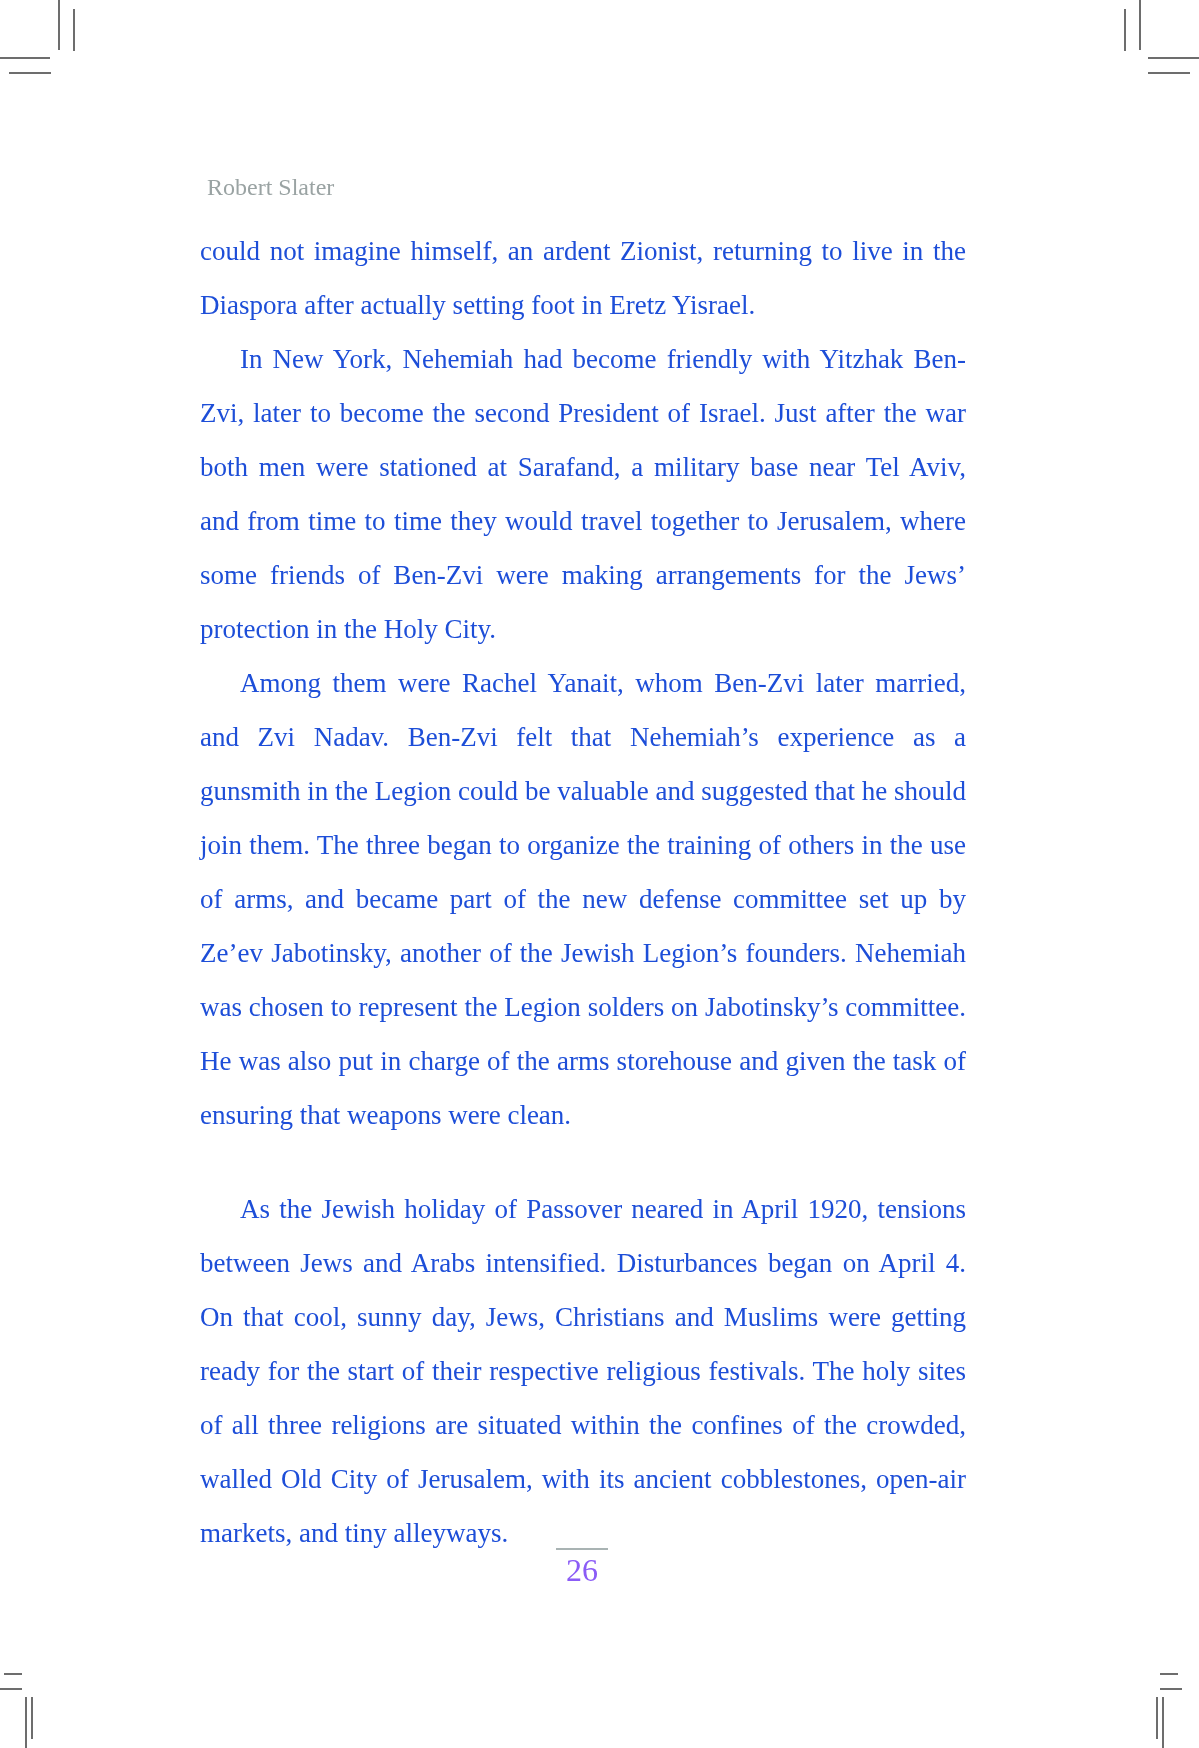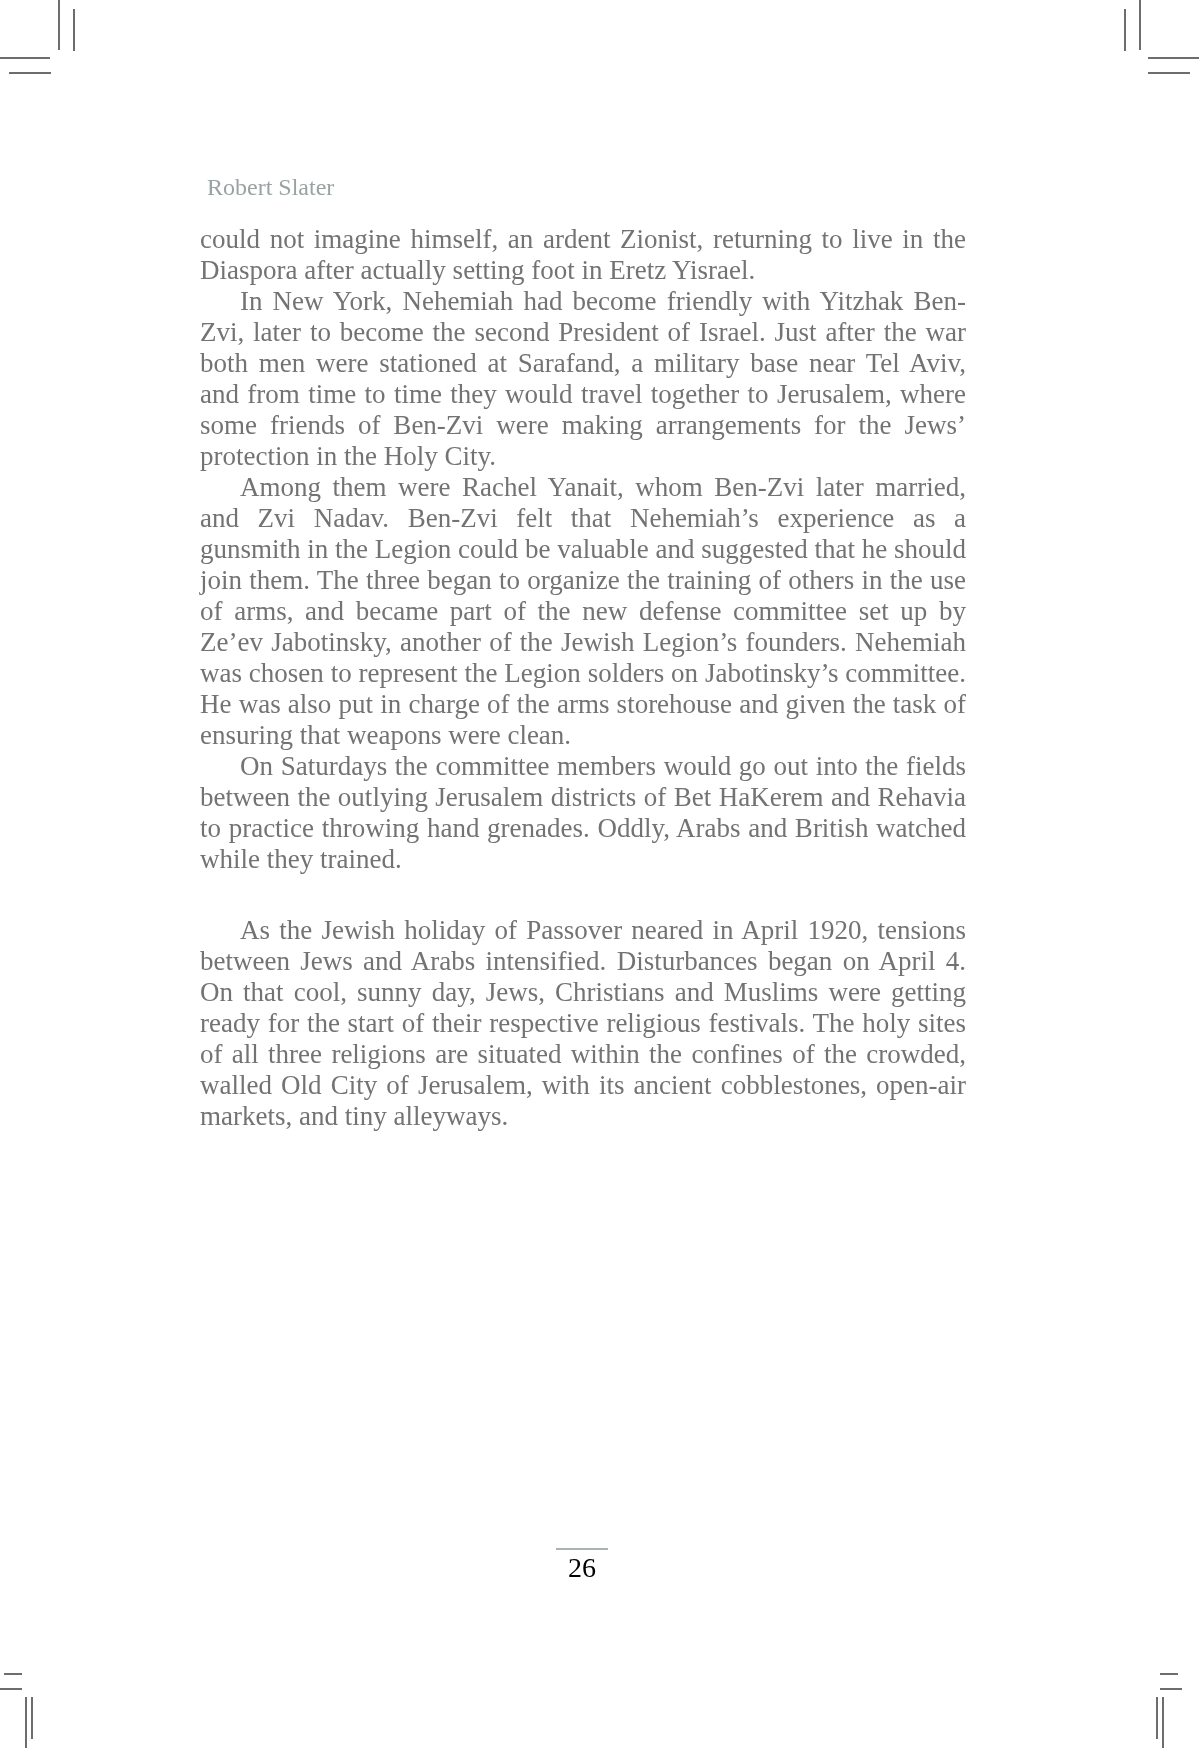--- a/index.html
+++ b/index.html
@@ -5,32 +5,32 @@
   html, body { margin:0; padding:0; background:#ffffff; }
   body { width:1199px; height:1748px; position:relative; overflow:hidden; }
   .crop { position:absolute; background:#6d6d6d; }
   .running-head {
     position:absolute; left:199px; top:166px;
     font-family:"Liberation Serif", serif; font-size:24px; color:#9aa3a3;
     margin:8px; font-weight:normal;
   }
   .text-block {
     position:absolute; left:200px; top:224px; width:766px;
-    font-family:"Liberation Serif", serif; font-size:27px; line-height:31px;
-    color:#737373; text-align:justify;
+    font-family:"Liberation Serif", serif; font-size:27px; line-height:54px;
+    color:#1d4ed8; text-align:justify;
   }
   .text-block p { margin:0; text-indent:40px; }
   .text-block p.first { text-indent:0; }
   .text-block .gap { height:40px; }
   .page-number-wrap {
     position:absolute; left:556px; top:1548px; width:52px; text-align:center;
   }
   .page-rule { height:2px; background:#a9b3b3; margin-bottom:2px; }
   .page-number {
-    font-family:"Liberation Serif", serif; font-size:28px; color:#000000;margin-top:40px;
+    font-family:"Liberation Serif", serif; font-size:32px; color:#8b5cf6;margin-top:40px;
   }
 </style>
 </head>
 <body>
 
 <div class="crop" style="left:0;top:57px;width:50px;height:2px;"></div>
 <div class="crop" style="left:9px;top:72px;width:42px;height:2px;"></div>
 <div class="crop" style="left:58px;top:0;width:2px;height:50px;"></div>
 <div class="crop" style="left:73px;top:9px;width:2px;height:42px;"></div>
 
@@ -48,21 +48,20 @@
 <div class="crop" style="left:1160px;top:1688px;width:22px;height:2px;"></div>
 <div class="crop" style="left:1156px;top:1697px;width:2px;height:42px;"></div>
 <div class="crop" style="left:1162px;top:1697px;width:2px;height:51px;"></div>
 
 <h2 class="running-head">Robert Slater</h2>
 
 <div class="text-block">
   <p class="first">could not imagine himself, an ardent Zionist, returning to live in the Diaspora after actually setting foot in Eretz Yisrael.</p>
   <p>In New York, Nehemiah had become friendly with Yitzhak Ben-Zvi, later to become the second President of Israel. Just after the war both men were stationed at Sarafand, a military base near Tel Aviv, and from time to time they would travel together to Jerusalem, where some friends of Ben-Zvi were making arrangements for the Jews’ protection in the Holy City.</p>
   <p>Among them were Rachel Yanait, whom Ben-Zvi later married, and Zvi Nadav. Ben-Zvi felt that Nehemiah’s experience as a gunsmith in the Legion could be valuable and suggested that he should join them. The three began to organize the training of others in the use of arms, and became part of the new defense committee set up by Ze’ev Jabotinsky, another of the Jewish Legion’s founders. Nehemiah was chosen to represent the Legion solders on Jabotinsky’s committee. He was also put in charge of the arms storehouse and given the task of ensuring that weapons were clean.</p>
-  <p>On Saturdays the committee members would go out into the fields between the outlying Jerusalem districts of Bet HaKerem and Rehavia to practice throwing hand grenades. Oddly, Arabs and British watched while they trained.</p>
   <div class="gap"></div>
   <p>As the Jewish holiday of Passover neared in April 1920, tensions between Jews and Arabs intensified. Disturbances began on April 4. On that cool, sunny day, Jews, Christians and Muslims were getting ready for the start of their respective religious festivals. The holy sites of all three religions are situated within the confines of the crowded, walled Old City of Jerusalem, with its ancient cobblestones, open-air markets, and tiny alleyways.</p>
 </div>
 
 <div class="page-number-wrap">
   <div class="page-rule"></div>
   <span class="page-number">26</span>
 </div>
 
 </body></html>

